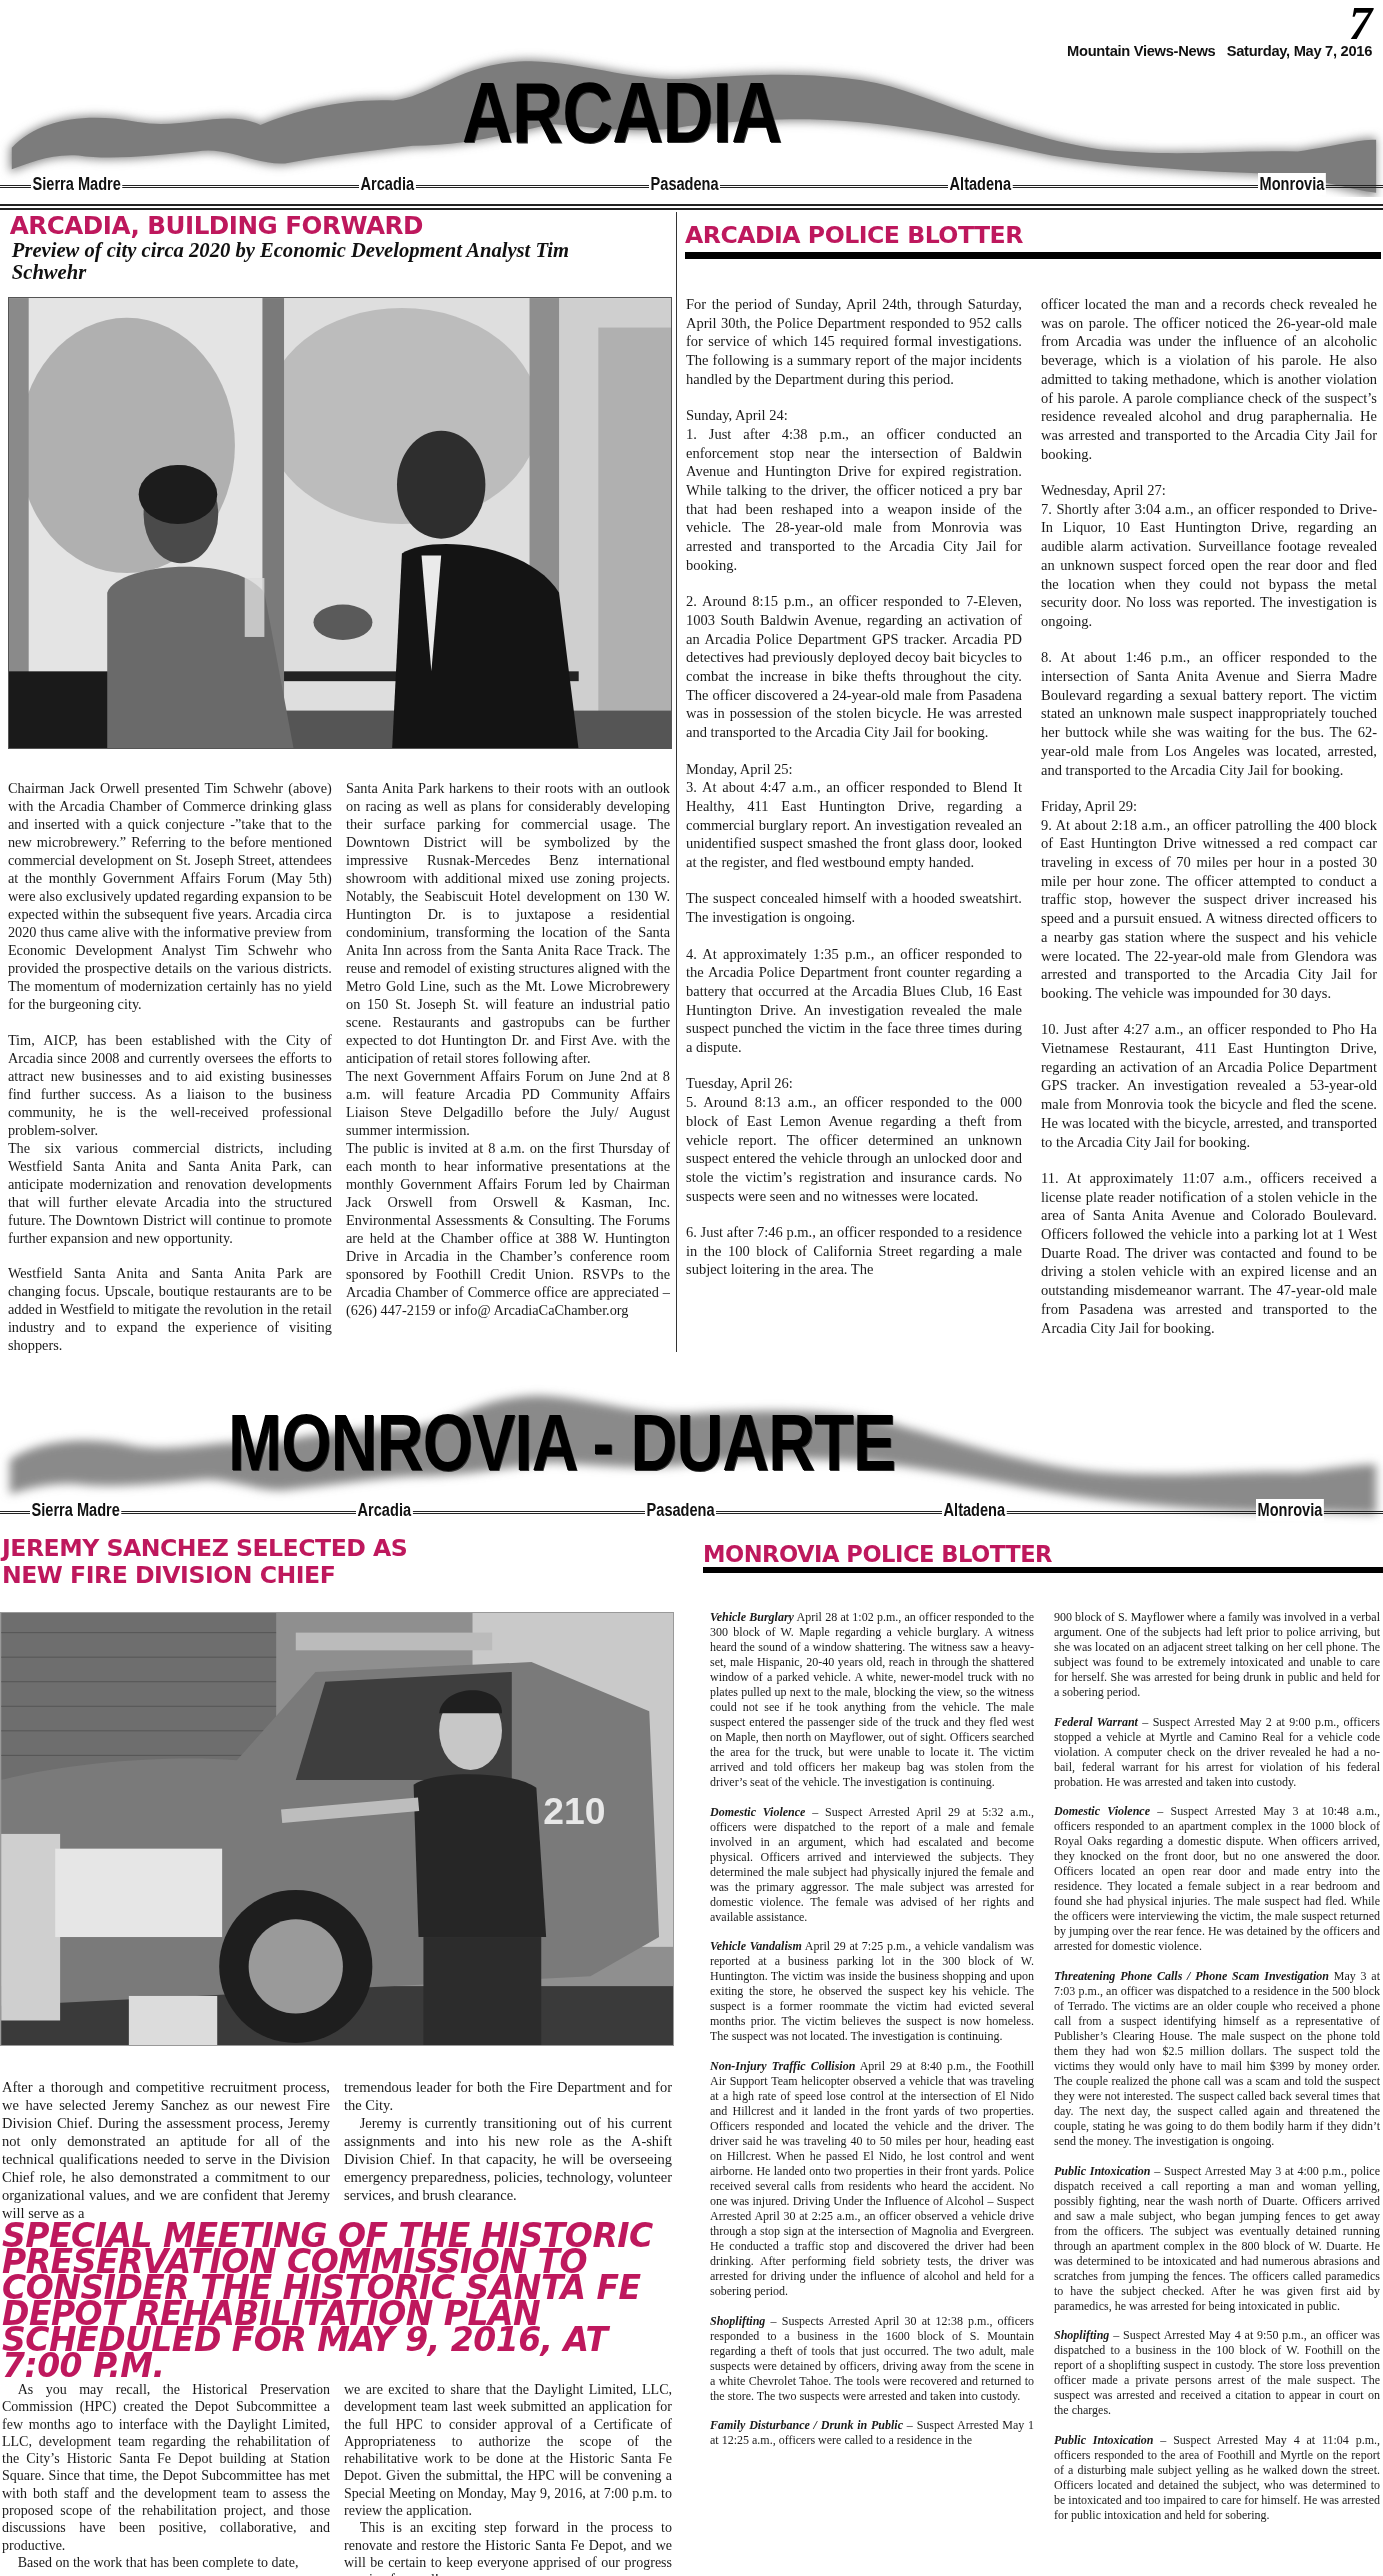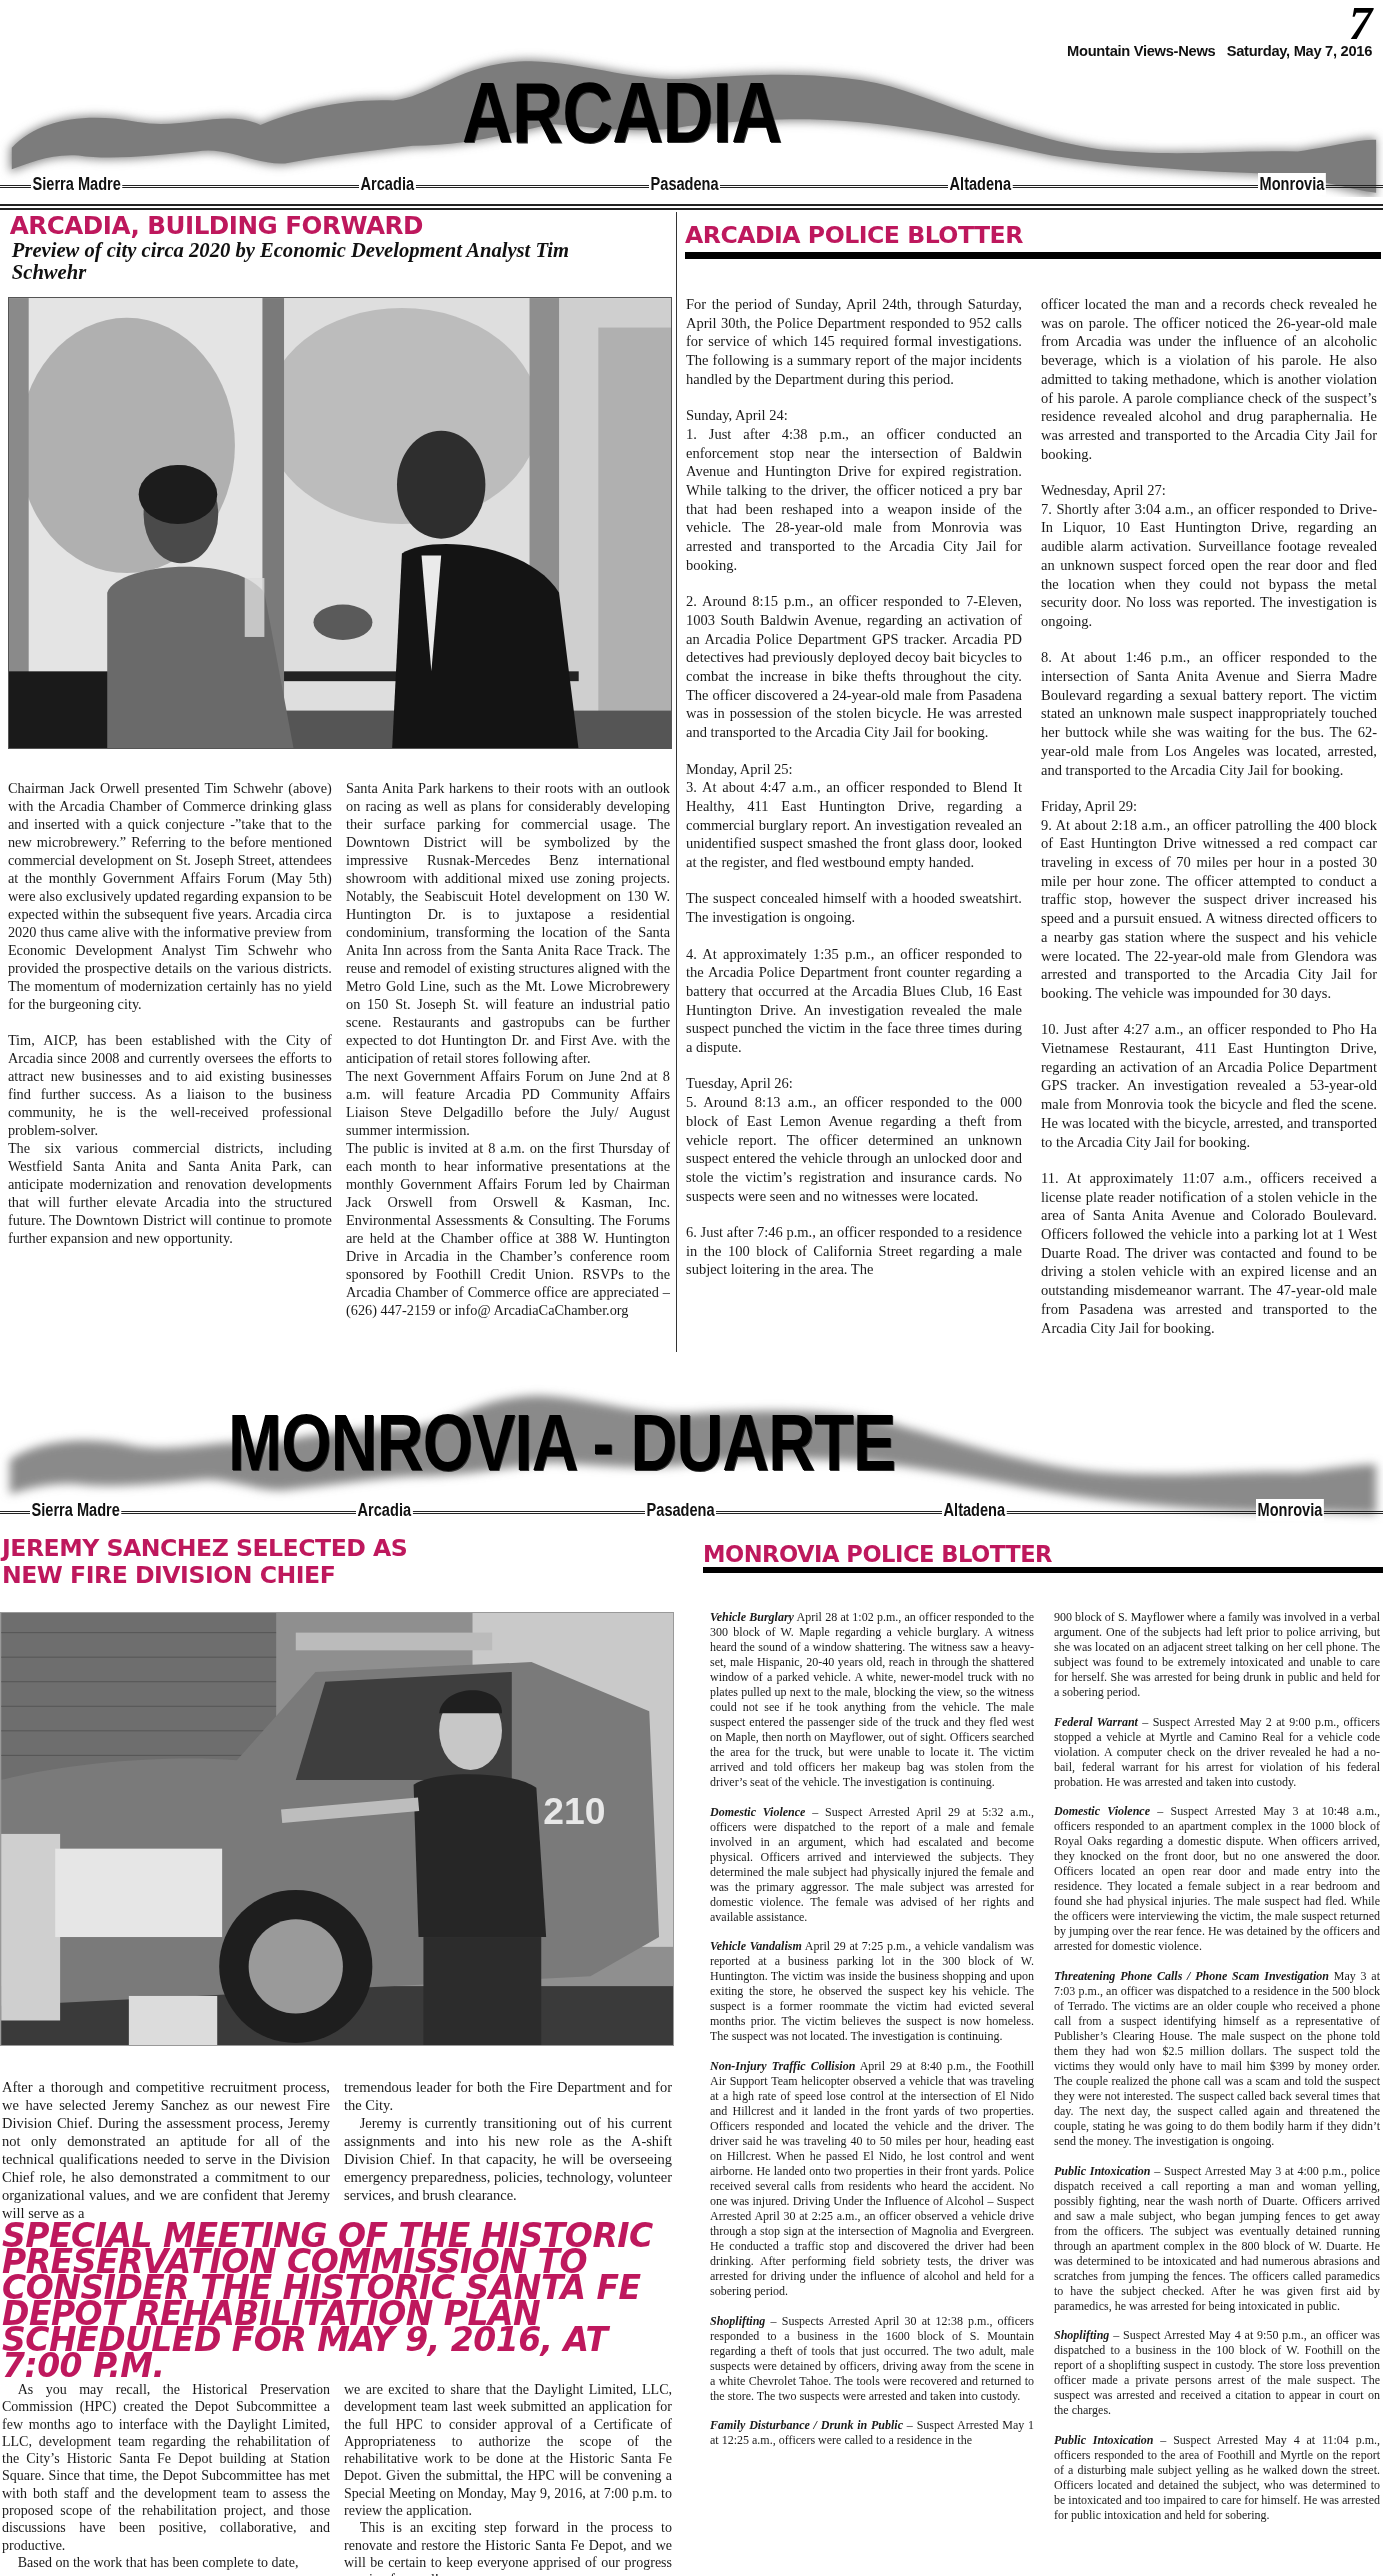--- a/index.html
+++ b/index.html
@@ -93,20 +93,21 @@
     <path d="M400,260 C430,240 530,250 560,300 L580,460 L390,460 Z" fill="#141414"></path>
     <path d="M420,262 L440,262 L430,380 Z" fill="#eaeaea"></path>
     <ellipse cx="340" cy="330" rx="30" ry="18" fill="#5a5a5a"></ellipse>
   </svg>
 </div>
 
 <div class="col" style="left:7.9px;top:755px;width:324px;">
   <p>Chairman Jack Orwell presented Tim Schwehr (above) with the Arcadia Chamber of Commerce drinking glass and inserted with a quick conjecture -”take that to the new microbrewery.” Referring to the before mentioned commercial development on St. Joseph Street, attendees at the monthly Government Affairs Forum (May 5th) were also exclusively updated regarding expansion to be expected within the subsequent five years. Arcadia circa 2020 thus came alive with the informative preview from Economic Development Analyst Tim Schwehr who provided the prospective details on the various districts. The momentum of modernization certainly has no yield for the burgeoning city.</p>
   <p class="tight">Tim, AICP, has been established with the City of Arcadia since 2008 and currently oversees the efforts to attract new businesses and to aid existing businesses find further success. As a liaison to the business community, he is the well-received professional problem-solver.</p>
   <p>The six various commercial districts, including Westfield Santa Anita and Santa Anita Park, can anticipate modernization and renovation developments that will further elevate Arcadia into the structured future. The Downtown District will continue to promote further expansion and new opportunity.</p>
+  <p>Westfield Santa Anita and Santa Anita Park are changing focus. Upscale, boutique restaurants are to be added in Westfield to mitigate the revolution in the retail industry and to expand the experience of visiting shoppers.</p>
 </div>
 <div class="col" style="left:346px;top:755px;width:324px;">
   <p class="tight">Santa Anita Park harkens to their roots with an outlook on racing as well as plans for considerably developing their surface parking for commercial usage. The Downtown District will be symbolized by the impressive Rusnak-Mercedes Benz international showroom with additional mixed use zoning projects. Notably, the Seabiscuit Hotel development on 130 W. Huntington Dr. is to juxtapose a residential condominium, transforming the location of the Santa Anita Inn across from the Santa Anita Race Track. The reuse and remodel of existing structures aligned with the Metro Gold Line, such as the Mt. Lowe Microbrewery on 150 St. Joseph St. will feature an industrial patio scene. Restaurants and gastropubs can be further expected to dot Huntington Dr. and First Ave. with the anticipation of retail stores following after.</p>
   <p class="tight">The next Government Affairs Forum on June 2nd at 8 a.m. will feature Arcadia PD Community Affairs Liaison Steve Delgadillo before the July/ August summer intermission.</p>
   <p class="tight">The public is invited at 8 a.m. on the first Thursday of each month to hear informative presentations at the monthly Government Affairs Forum led by Chairman Jack Orswell from Orswell &amp; Kasman, Inc. Environmental Assessments &amp; Consulting. The Forums are held at the Chamber office at 388 W. Huntington Drive in Arcadia in the Chamber’s conference room sponsored by Foothill Credit Union. RSVPs to the Arcadia Chamber of Commerce office are appreciated – (626) 447-2159 or info@ ArcadiaCaChamber.org</p>
 </div>
 
 <div class="vrule" style="left:676px;top:212px;height:1140px;"></div>
 
 <div class="hd" style="position:absolute;left:685px;top:222px;font-size:23.6px;line-height:27.5px;">ARCADIA POLICE BLOTTER</div>

